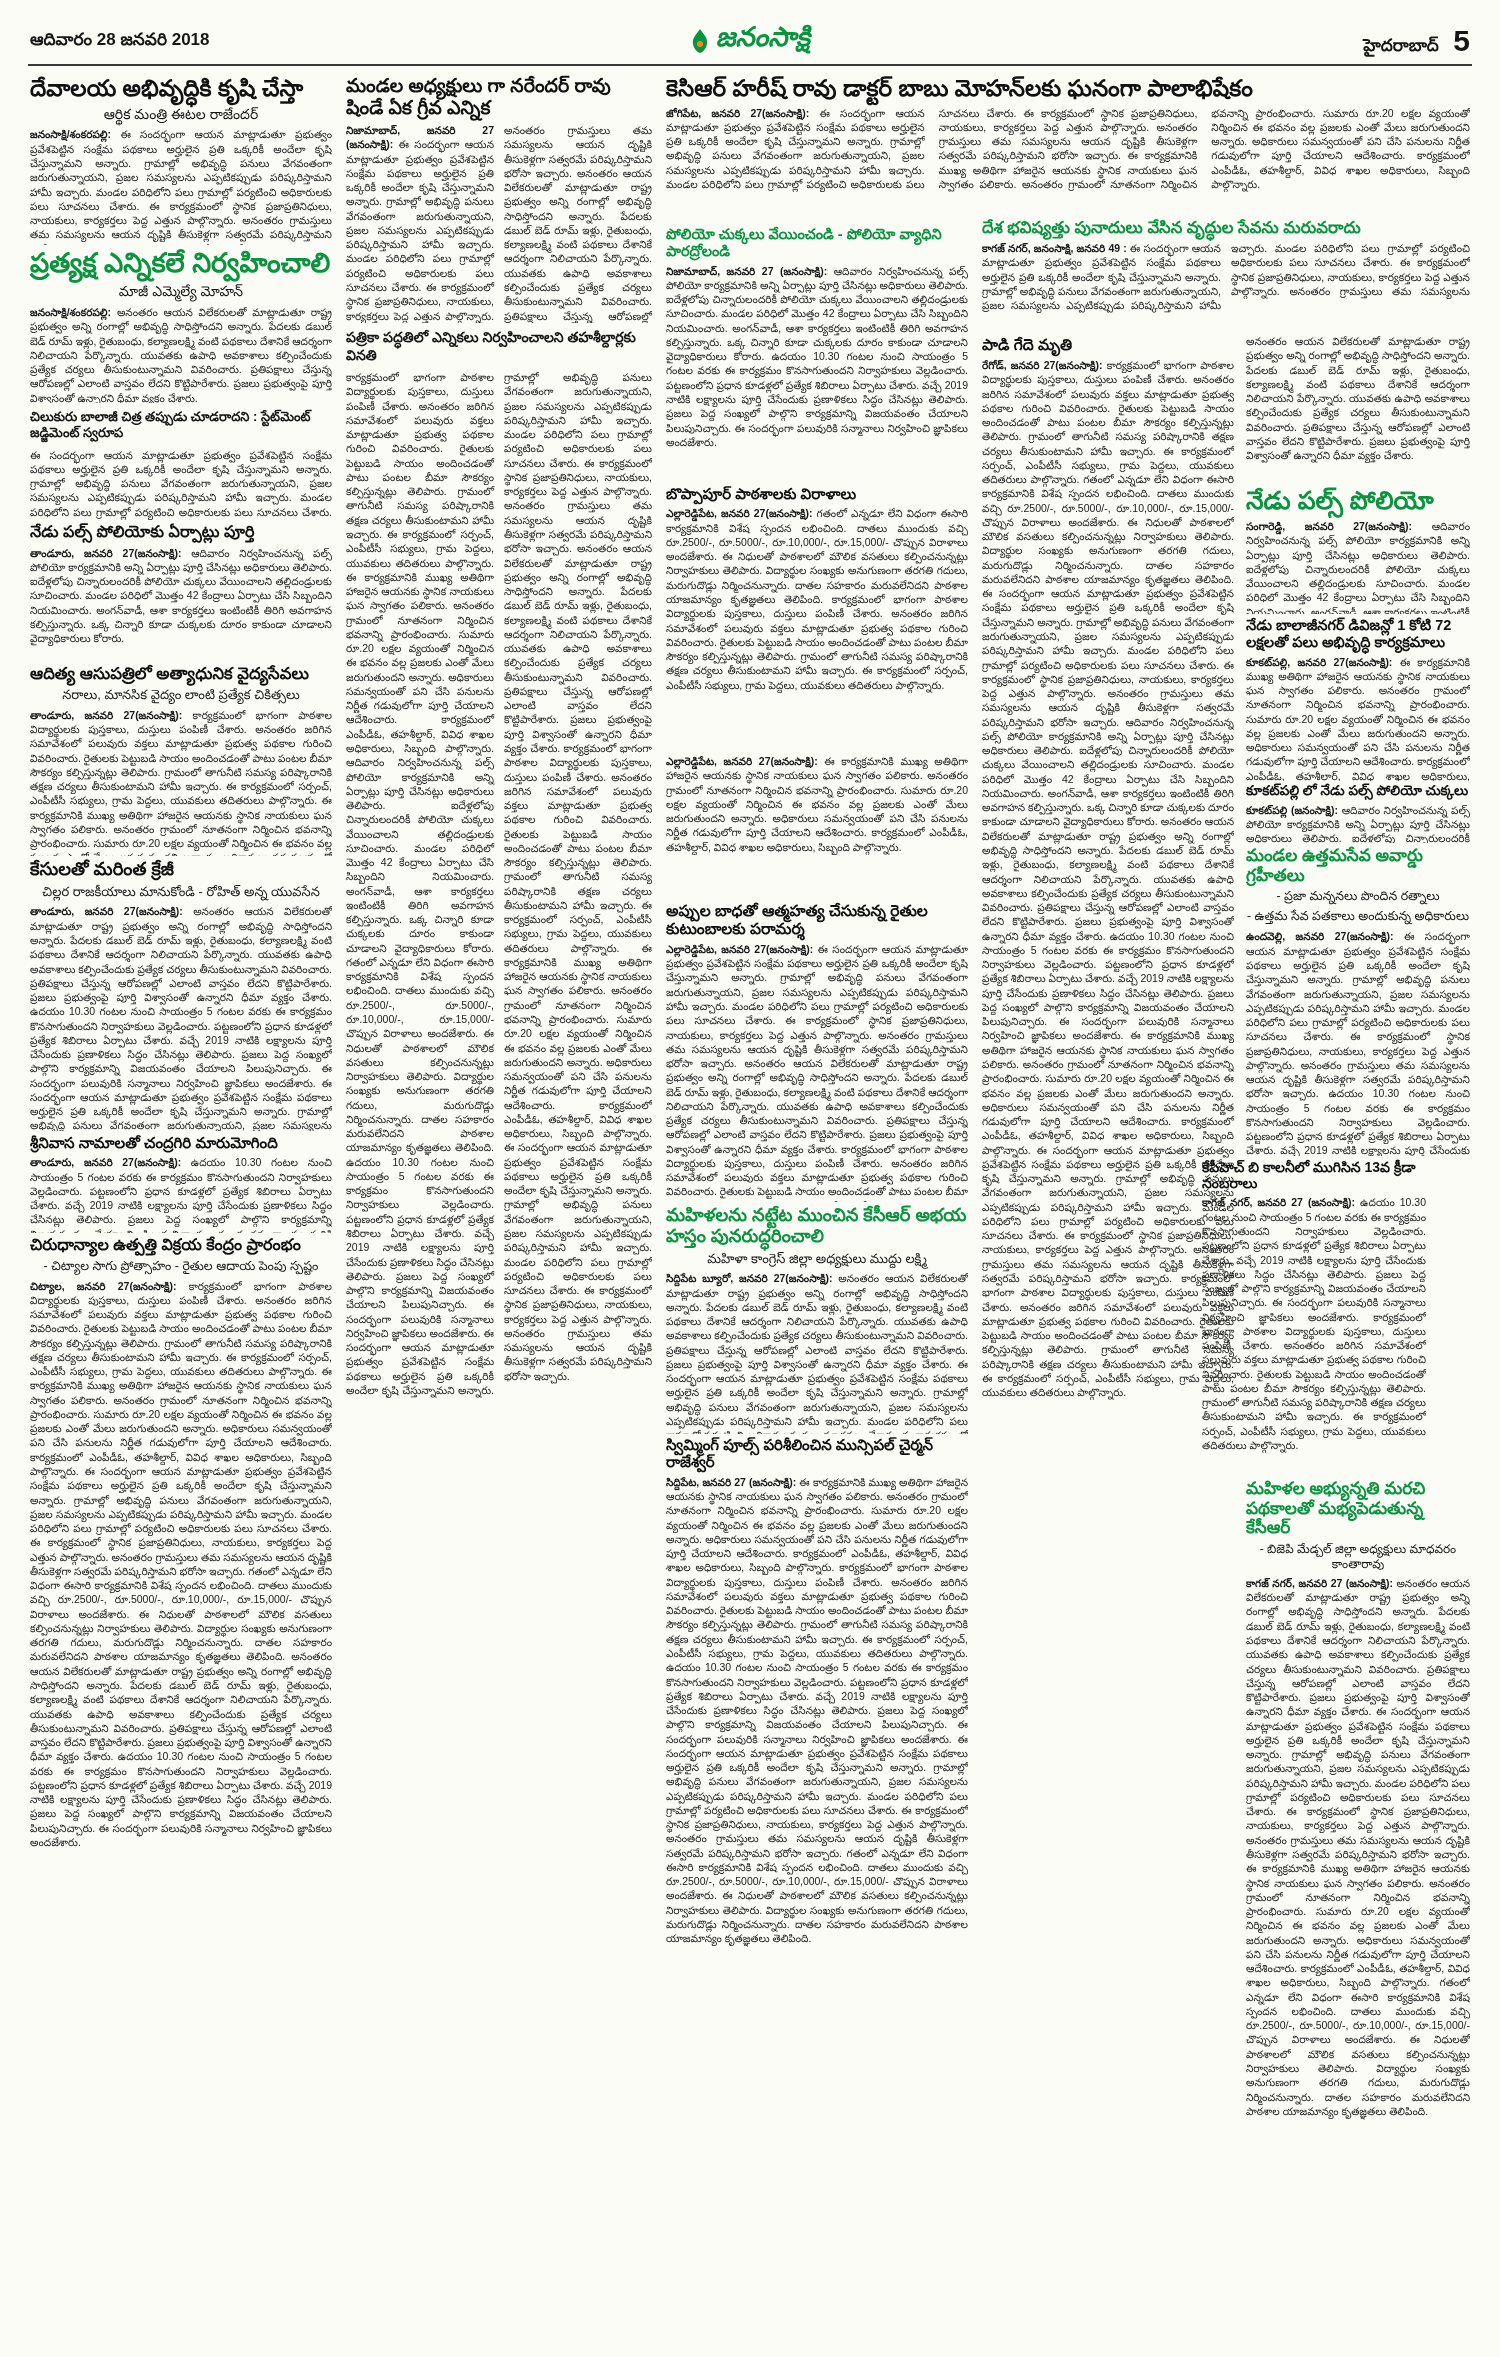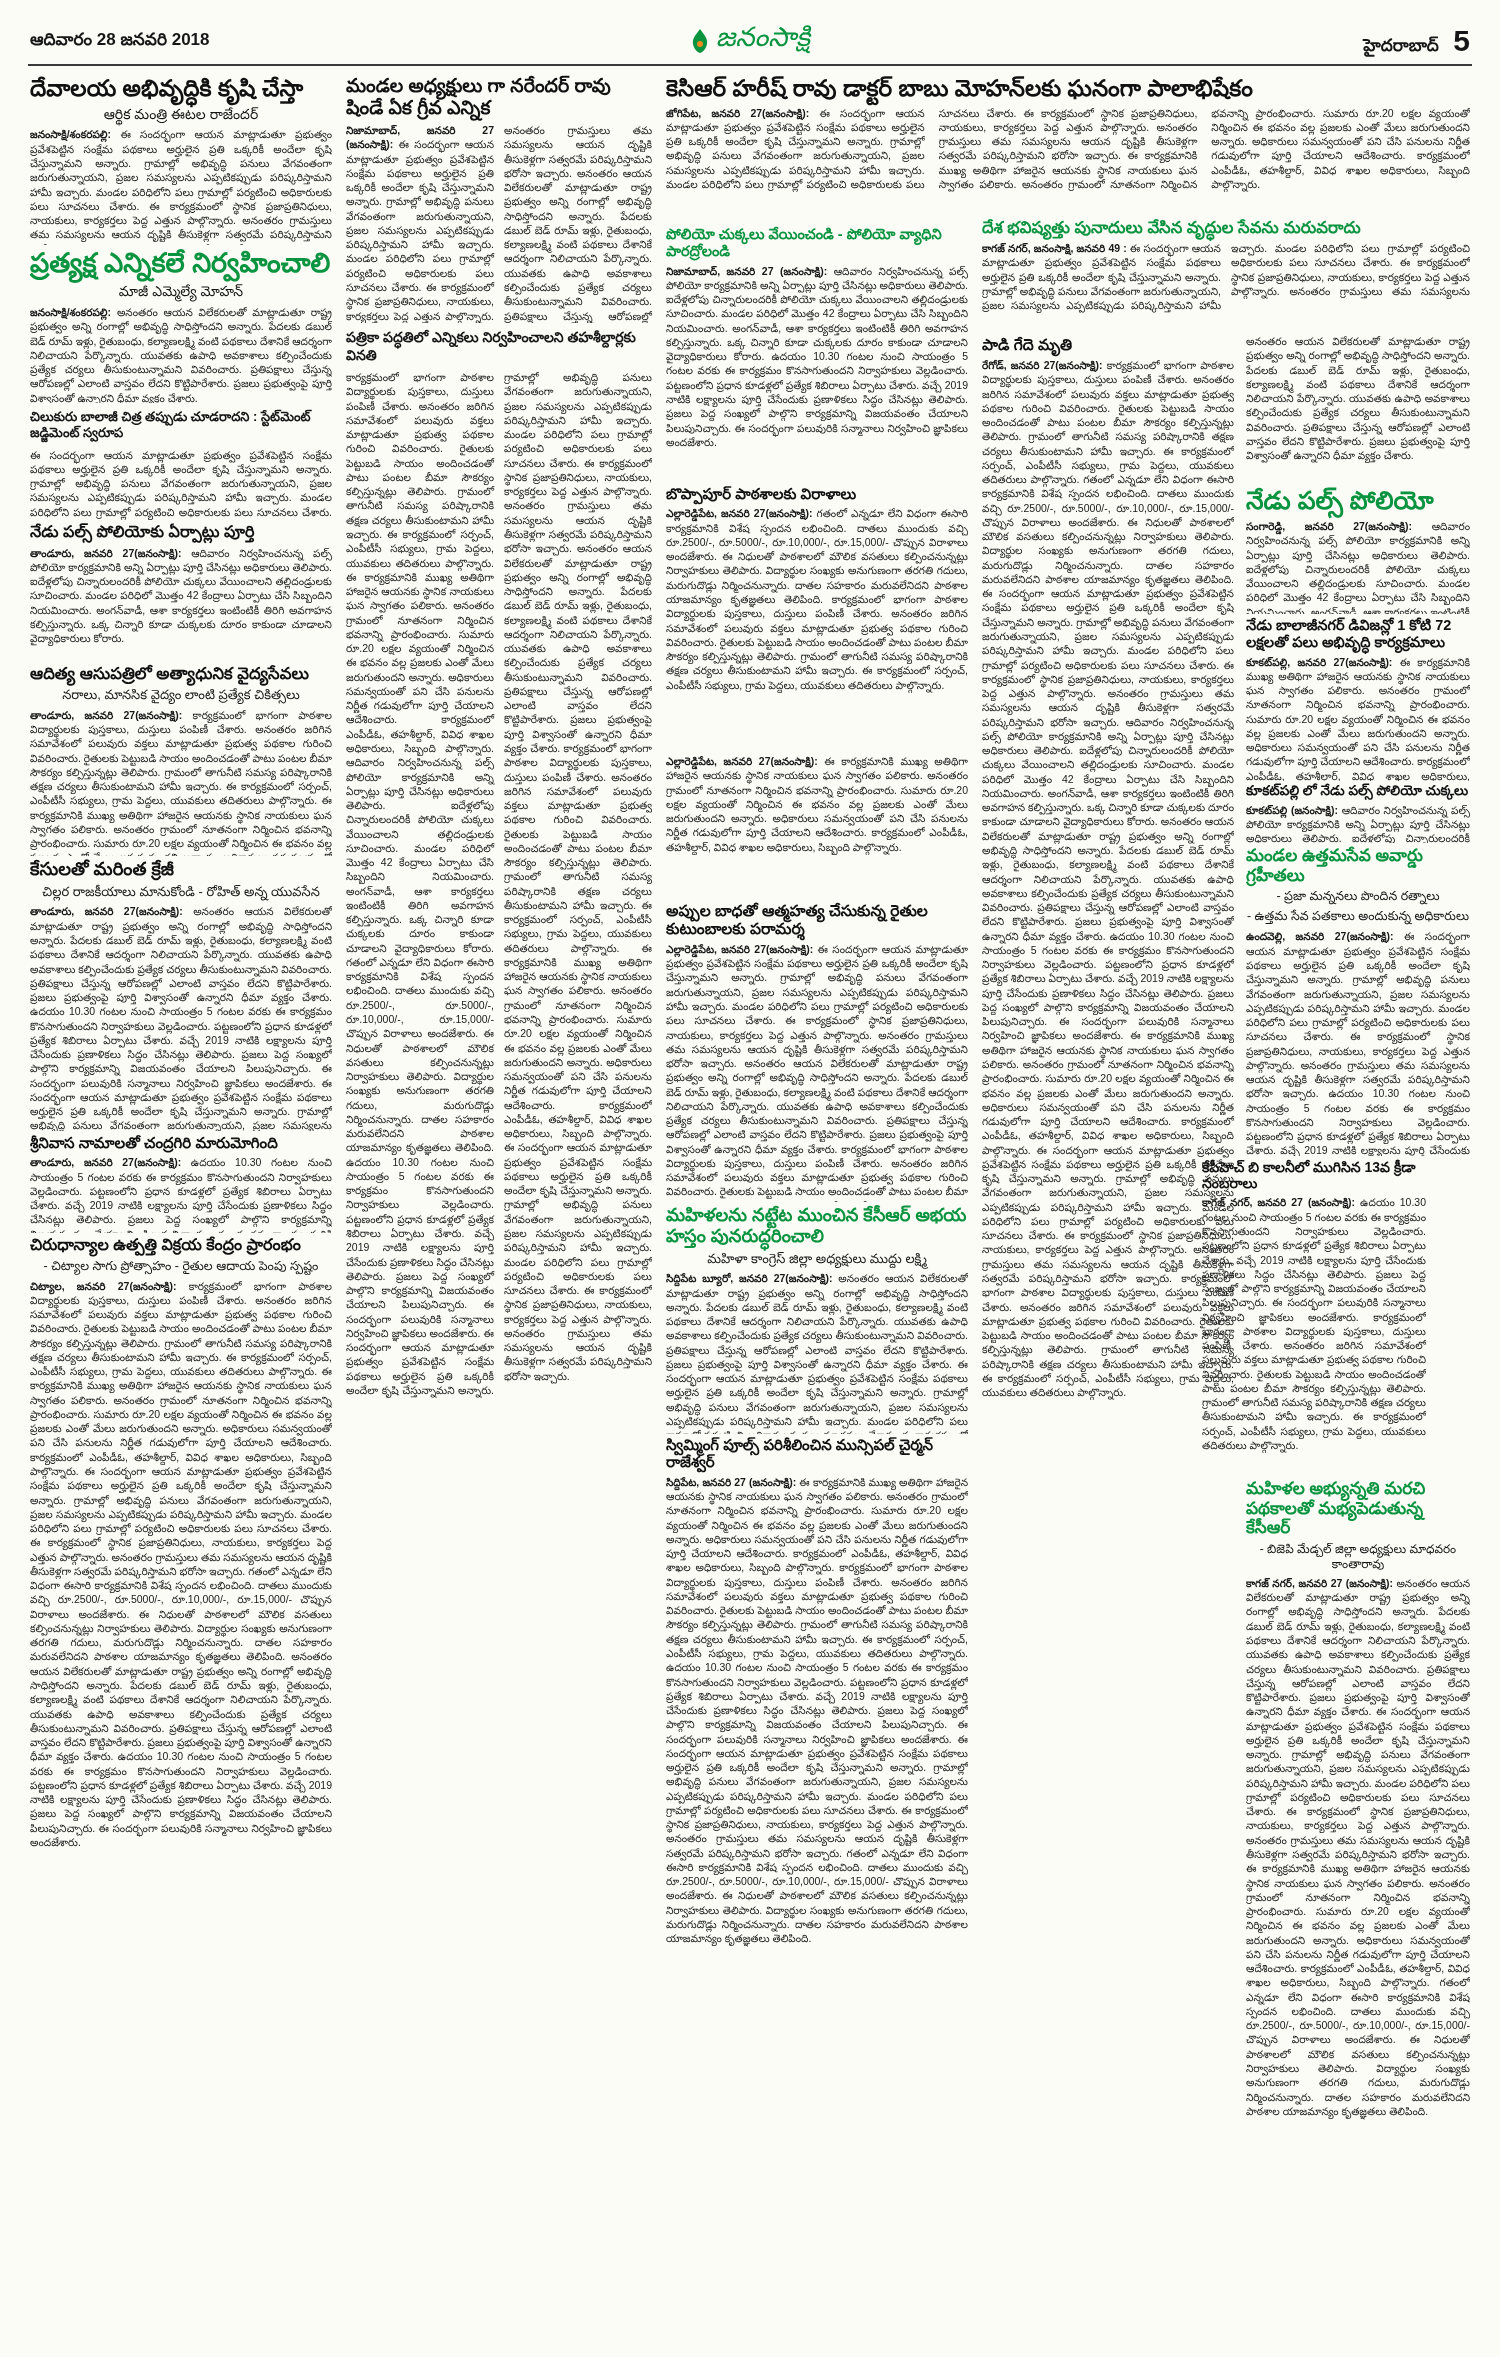--- a/index.html
+++ b/index.html
@@ -6,21 +6,21 @@
   body{
     font-family:"Liberation Sans","DejaVu Sans",sans-serif;
     background:#e8e8e4;
   }
   .page{
     position:relative;width:1500px;height:2357px;margin:0 auto;
     background:#fcfcf7;color:#161616;overflow:hidden;
   }
   .hdr-date{position:absolute;left:30px;top:30px;font-size:17px;font-weight:bold;}
   .masthead{position:absolute;left:0;right:0;top:22px;text-align:center;}
-  .masthead .mtxt{font-size:27px;font-weight:normal;font-style:italic;color:#0a9440;vertical-align:middle;}
+  .masthead .mtxt{font-size:27px;font-weight:bold;font-style:italic;color:#0a9440;vertical-align:middle;}
   .masthead svg{vertical-align:middle;margin-right:6px;}
   .hdr-right{position:absolute;right:30px;top:24px;}
   .hdr-city{font-size:17px;font-weight:bold;vertical-align:baseline;}
   .hdr-page{font-size:30px;font-weight:bold;margin-left:10px;vertical-align:baseline;}
   .hdr-rule{position:absolute;left:28px;right:28px;top:64px;border-top:2px solid #3a3a3a;}
   .art{position:absolute;overflow:hidden;}
   .hl{font-weight:bold;text-align:left;margin:0 0 4px 0;line-height:1.16;color:#111;}
   .hl.green{color:#0a9440;}
   .sub{font-weight:normal;text-align:center;font-size:14px;margin:0 0 5px 0;line-height:1.2;}
   .xhead{font-weight:bold;text-align:left;font-size:13px;line-height:1.25;margin:6px 0;}

